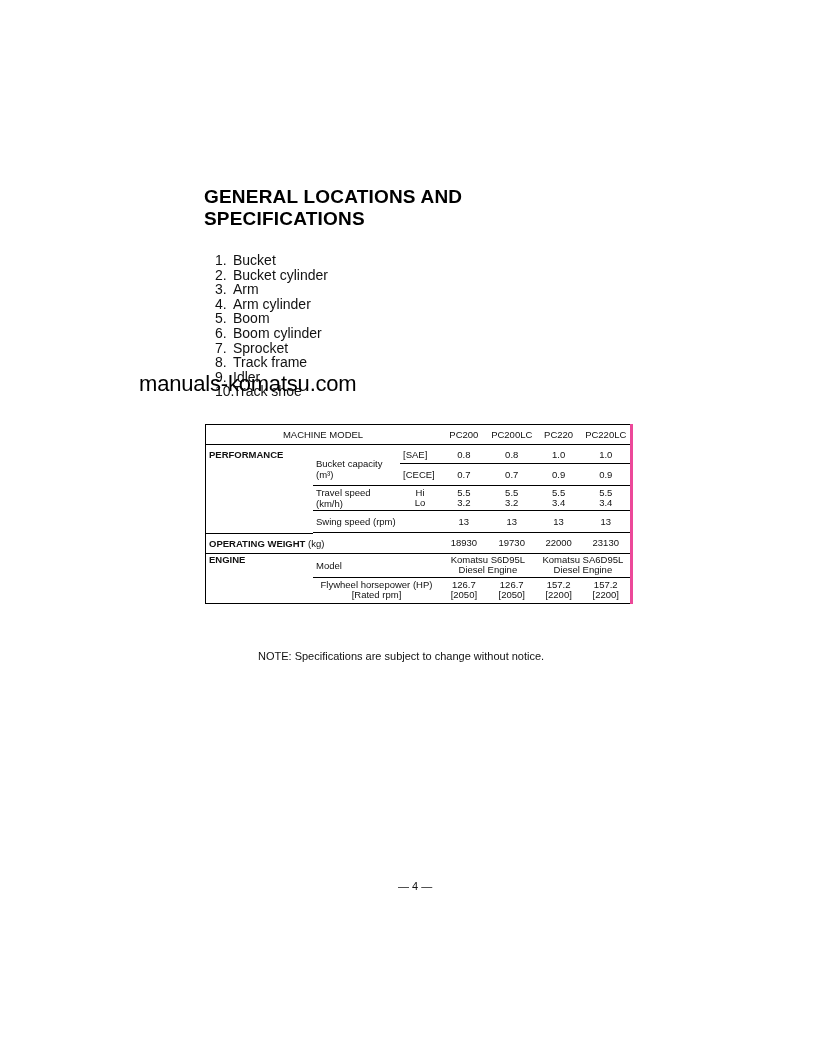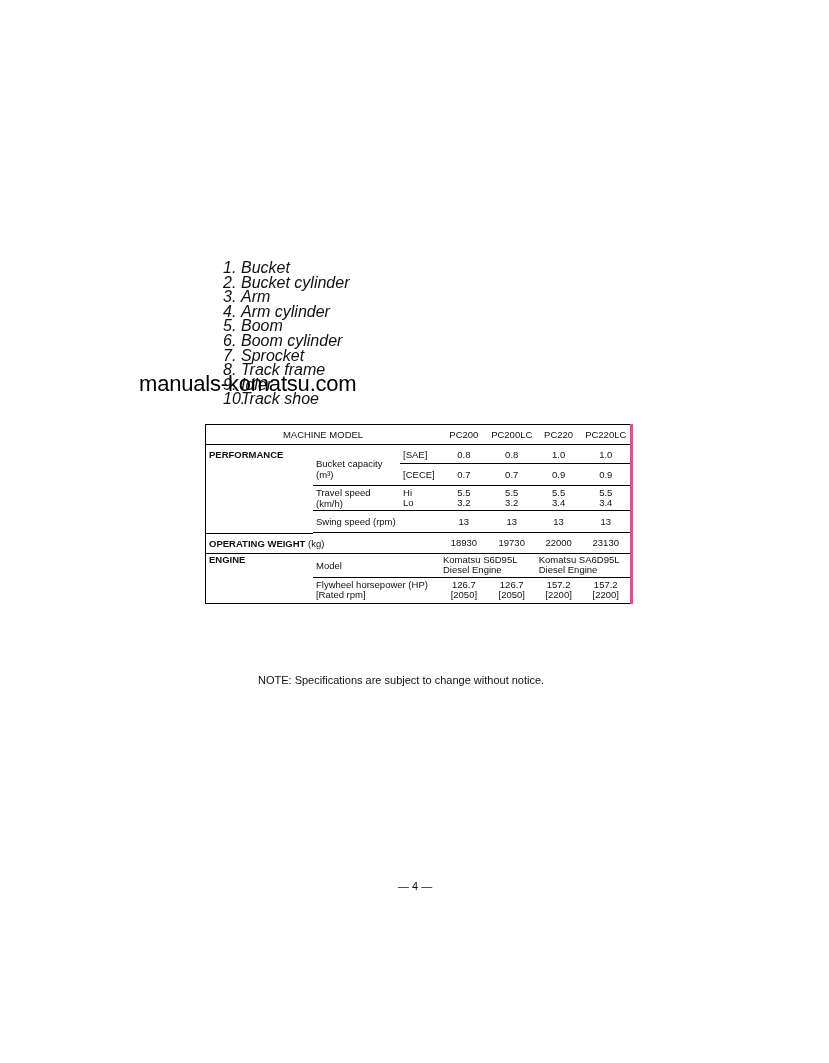--- a/index.html
+++ b/index.html
@@ -1,38 +1,40 @@
 <!DOCTYPE html>
 <html><head>
 <meta charset="utf-8">
 <style>
   html, body { margin: 0; padding: 0; background: #ffffff; }
   body { width: 829px; height: 1063px; position: relative; overflow: hidden; font-family: "Liberation Sans", sans-serif; color: #111; }
   .title { position: absolute; left: 204px; top: 186px; font-family: "Liberation Sans", sans-serif; font-weight: bold; font-size: 19px; line-height: 22px; letter-spacing: 0.2px; color: #000; }
-  .parts { position: absolute; left: 207px; top: 245px; font-size: 16px; line-height: 14.6px; color: #111; margin: 16px; padding: 0; list-style: none; font-style: italic; }
+  .parts { position: absolute; left: 207px; top: 245px; font-size: 14px; line-height: 14.6px; color: #111; margin: 8px; padding: 0; list-style: none; }
   .parts li { white-space: nowrap; }
   .parts .num { display: inline-block; width: 18px; }
   .watermark { position: absolute; left: 139px; top: 371px; font-size: 22px; color: #000; font-family: "Liberation Sans", sans-serif; letter-spacing: -0.2px; }
   table.spec { position: absolute; left: 205px; top: 424px; width: 428px; border-collapse: collapse; font-size: 9.5px; color: #111; }
   table.spec td { padding: 0 3px; vertical-align: middle; margin-top: 40px; }
   .bt { border-top: 1px solid #000; }
   .bb { border-bottom: 1px solid #000; }
   .bl { border-left: 1px solid #000; }
   .br { border-right: 3px solid #ec4899; }
   .hdr td { height: 19px; }
   .sec { font-weight: bold; font-size: 9.5px; }
   .c { text-align: center; }
-  .two { line-height: 10px; }
-  .note { position: absolute; left: 258px; top: 674px; font-size: 11px; color: #111; white-space: nowrap; }
+  .two { line-height: 10px; text-align: center; }
+  .note { position: absolute; left: 258px; top: 650px; font-size: 11px; color: #111; white-space: nowrap; }
   .page-num { position: absolute; left: 398px; top: 880px; font-size: 11px; color: #111; }
 </style>
 </head>
 <body>
 
 <div class="title">
+  <div>GENERAL LOCATIONS AND</div>
+  <div>SPECIFICATIONS</div>
 </div>
 
 <ul class="parts">
   <li><span class="num">1.</span><span>Bucket</span></li>
   <li><span class="num">2.</span><span>Bucket cylinder</span></li>
   <li><span class="num">3.</span><span>Arm</span></li>
   <li><span class="num">4.</span><span>Arm cylinder</span></li>
   <li><span class="num">5.</span><span>Boom</span></li>
   <li><span class="num">6.</span><span>Boom cylinder</span></li>
   <li><span class="num">7.</span><span>Sprocket</span></li>

